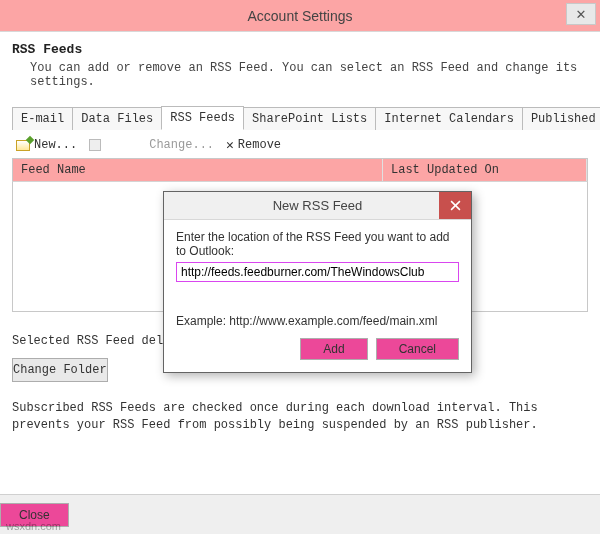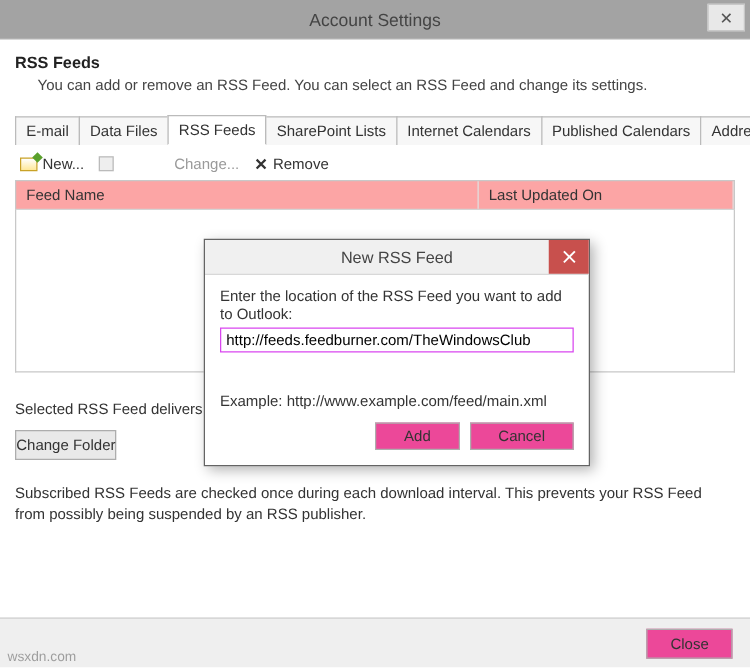--- a/index.html
+++ b/index.html
@@ -9,21 +9,21 @@
     font-size: 12px;
     color: #333;
     background: #fff;
     width: 600px;
     height: 534px;
     overflow: hidden;
     position: relative;
   }
   .titlebar {
     height: 32px;
-    background: #a3a3a3;
+    background: #fca5a5;
     border-bottom: 1px solid #d8d8d8;
     display: flex;
     align-items: center;
     justify-content: center;
     position: relative;
   }
   .titlebar .title {
     font-size: 14px;
     color: #444;
   }
@@ -32,20 +32,21 @@
     right: 4px; top: 3px;
     width: 30px; height: 22px;
     background: #e8e8e8;
     border: 1px solid #c8c8c8;
     display: flex; align-items: center; justify-content: center;
     font-size: 13px; color: #555;
     cursor: pointer;
   }
   .content {
     padding: 10px 12px 0 12px;
+    font-family: Liberation Mono, monospace;
   }
   .heading {
     font-weight: bold;
     font-size: 13px;
     color: #222;
     margin-bottom: 4px;
   }
   .subtext {
     font-size: 12px;
     color: #444;
@@ -153,21 +154,20 @@
     color: #333;
     line-height: 1.4;
   }
   .bottombar {
     position: absolute;
     bottom: 0; left: 0; right: 0;
     height: 40px;
     background: #efefef;
     border-top: 1px solid #d0d0d0;
     display: flex;
-    justify-content: flex-end;
     align-items: center;
     padding-right: 14px;
   }
   .btn {
     padding: 4px 18px;
     border: 1px solid #adadad;
     background: #ec4899;
     font-size: 12px;
     cursor: pointer;
   }

